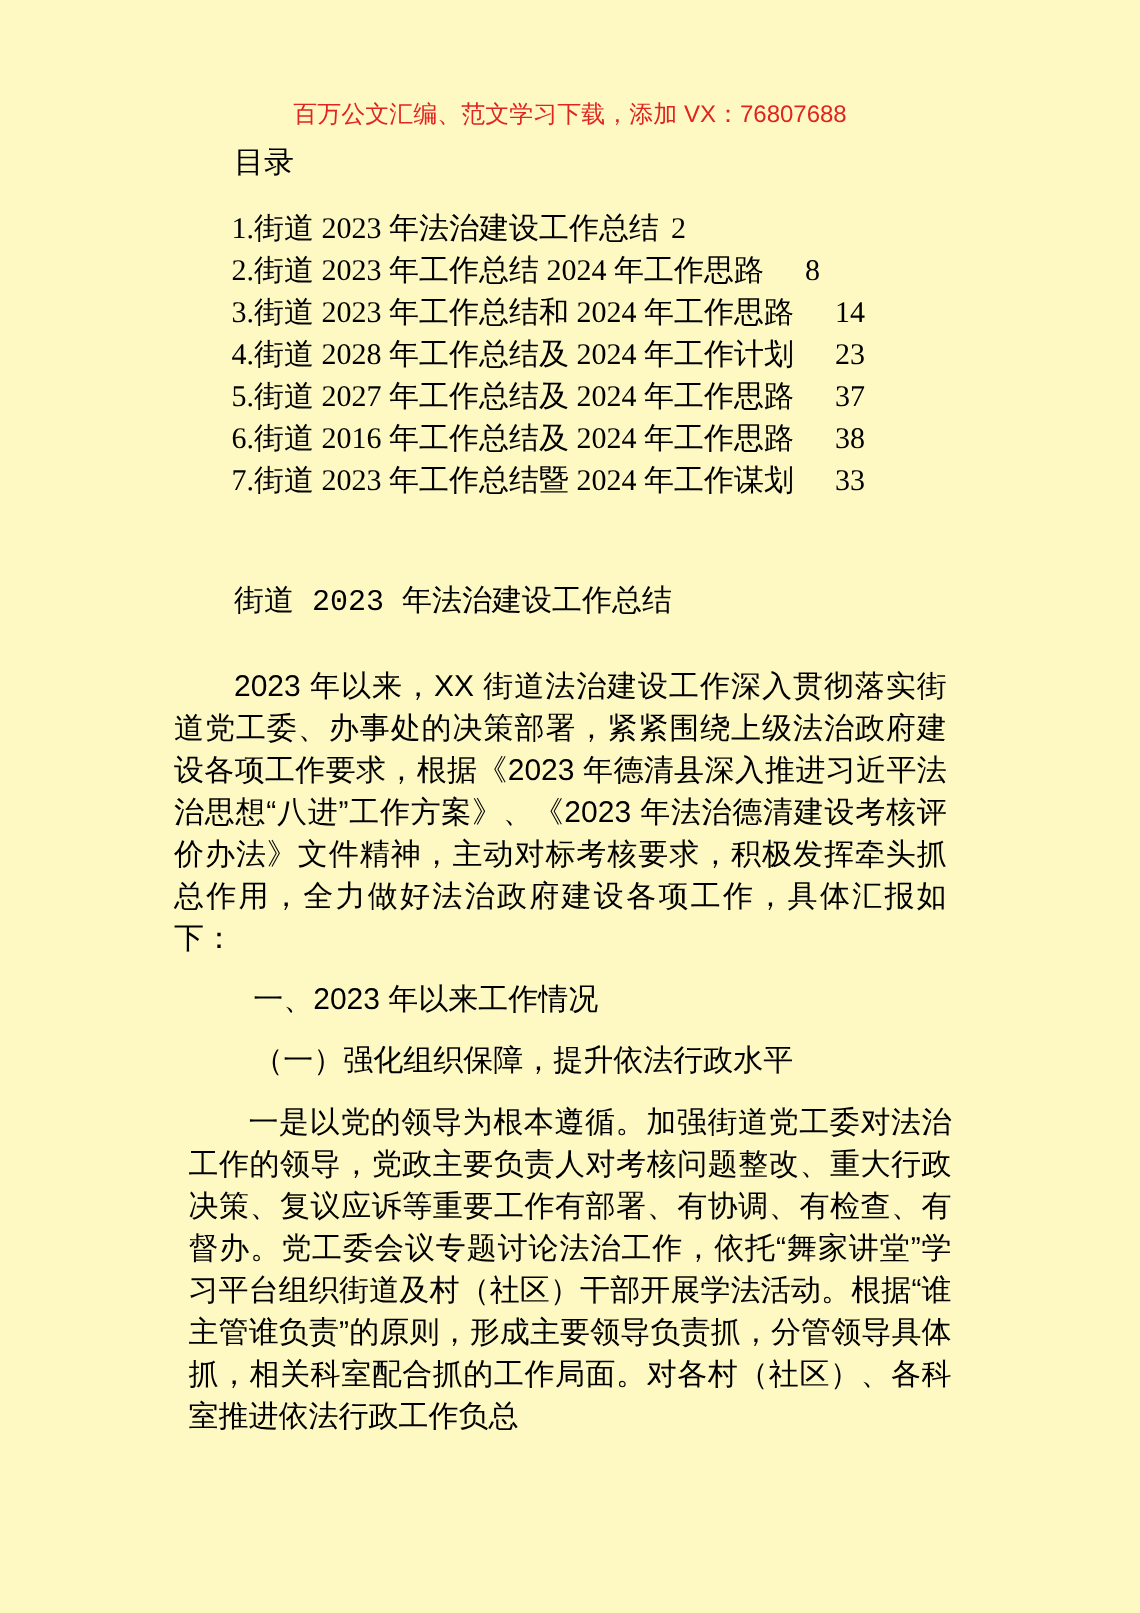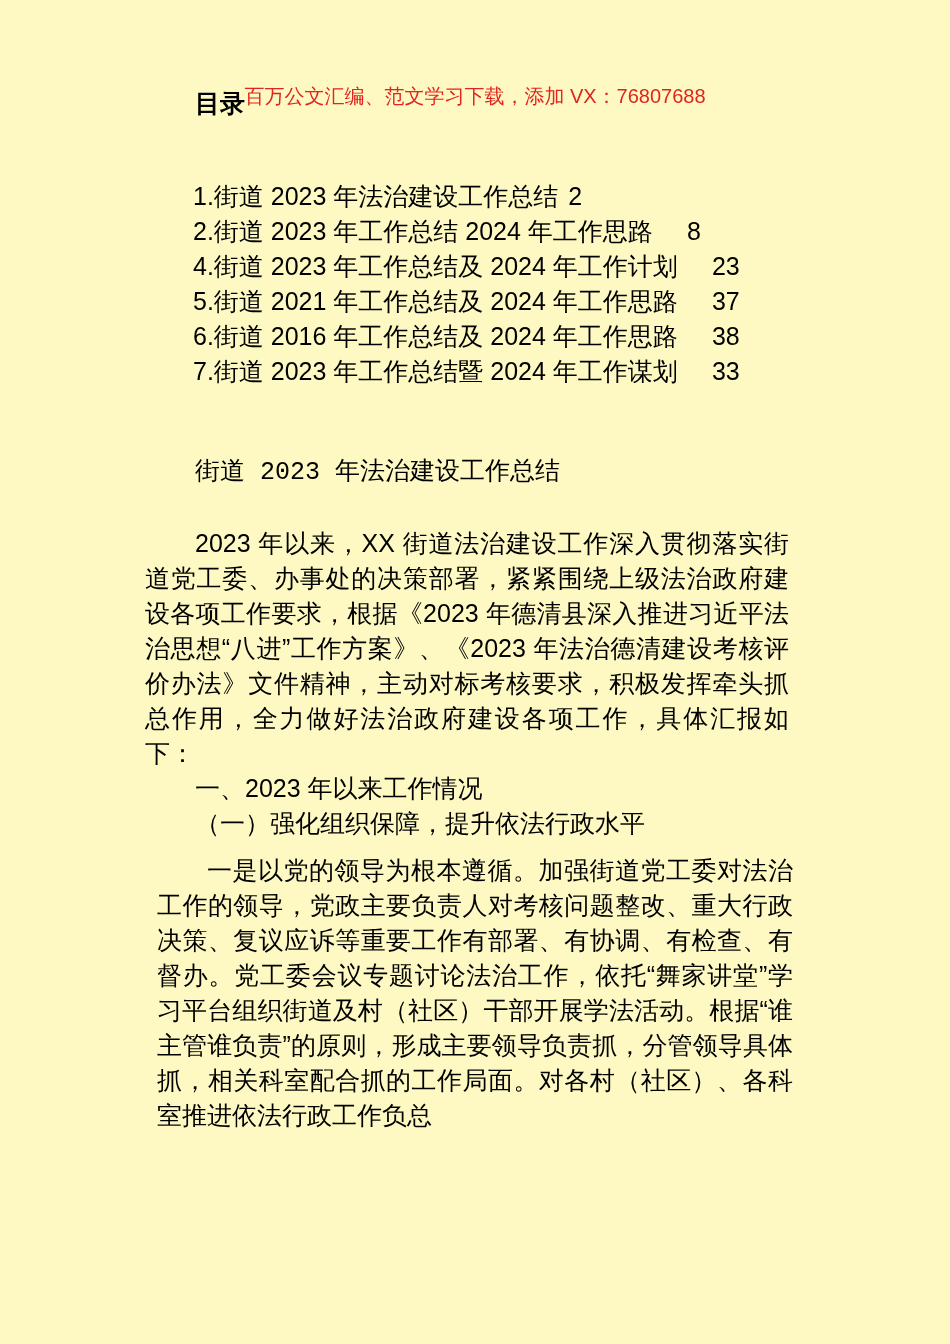--- a/index.html
+++ b/index.html
@@ -29,49 +29,49 @@
   .content {
     position: absolute;
     left: 145px;
     top: 0;
     width: 660px;
     font-size: 25px;
     line-height: 35px;
     text-align: justify;
   }
   .toc-heading {
-    margin: 0 0 58px 0;
-    padding-top: 86px;
+    margin: 0 0 20px 0;
+    padding-top: 118px;
     text-indent: 50px;
-    font-weight: bold;
   }
   .toc-list p {
     margin: 0;
     text-indent: 48px;
     text-align: left;
     white-space: nowrap;
+    font-family: Liberation Serif, serif;
   }
   .toc-page {
     margin-left: 34px;
   }
   .toc-page.tight {
     margin-left: 10px;
   }
   .doc-title {
     margin: 66px 0 0 0;
     text-indent: 50px;
     text-align: left;
     font-family: Liberation Mono, monospace;
   }
   .para-first {
     margin: 36px 16px 0 0;
     text-indent: 50px;
   }
   .sec-heading, .subsec-heading {
-    margin: 0;
+    margin: 16px;
     text-indent: 50px;
     text-align: left;
   }
   .para {
     margin: 12px;
     text-indent: 50px;
   }
 </style>
 </head>
 <body>
@@ -85,24 +85,27 @@
     <p class="toc-heading">目录</p>
 
     <div class="toc-list">
       <p>
         <span>1.街道 2023 年法治建设工作总结</span><span class="toc-page tight">2</span>
       </p>
       <p>
         <span>2.街道 2023 年工作总结 2024 年工作思路</span><span class="toc-page">8</span>
       </p>
       <p>
-        <span>4.街道 2023 年工作总结及 2024 年工作计划</span><span class="toc-page">23</span>
+        <span>3.街道 2023 年工作总结和 2024 年工作思路</span><span class="toc-page">14</span>
       </p>
       <p>
-        <span>5.街道 2021 年工作总结及 2024 年工作思路</span><span class="toc-page">37</span>
+        <span>4.街道 2028 年工作总结及 2024 年工作计划</span><span class="toc-page">23</span>
+      </p>
+      <p>
+        <span>5.街道 2027 年工作总结及 2024 年工作思路</span><span class="toc-page">37</span>
       </p>
       <p>
         <span>6.街道 2016 年工作总结及 2024 年工作思路</span><span class="toc-page">38</span>
       </p>
       <p>
         <span>7.街道 2023 年工作总结暨 2024 年工作谋划</span><span class="toc-page">33</span>
       </p>
     </div>
 
     <p class="doc-title">街道 2023 年法治建设工作总结</p>

